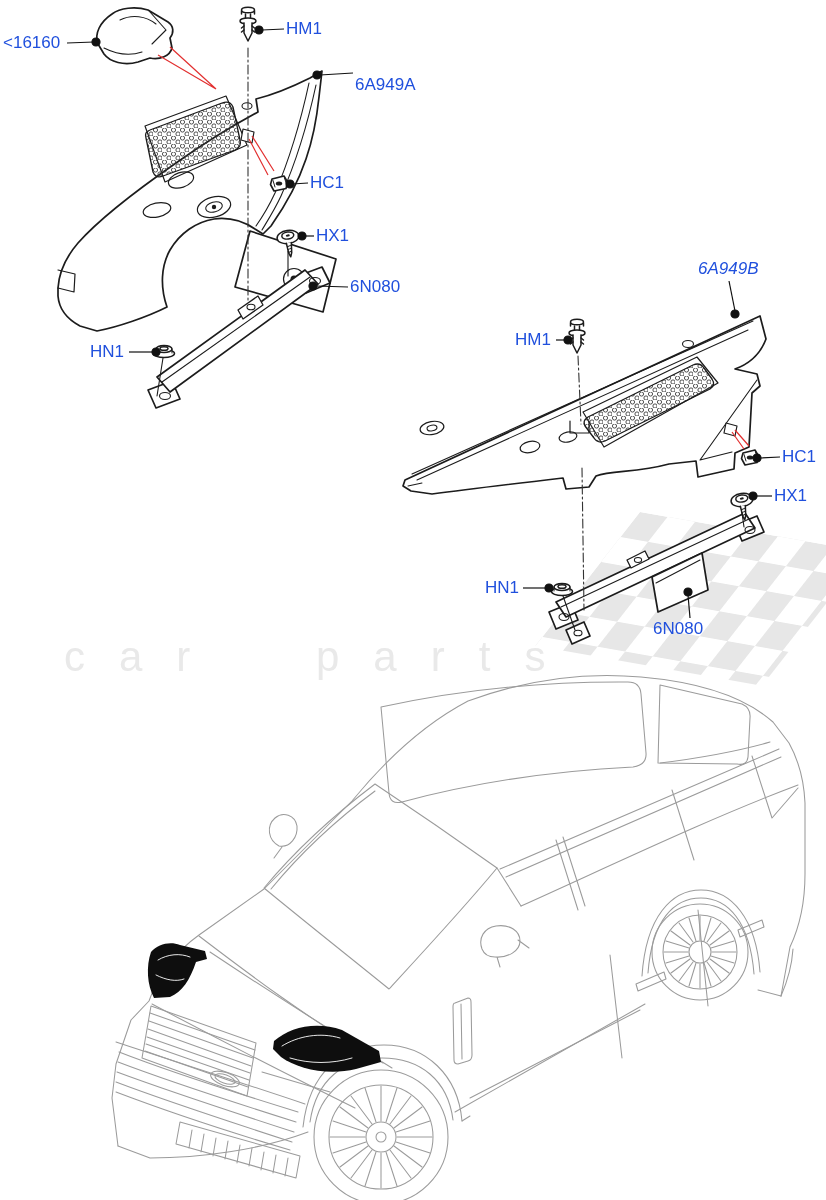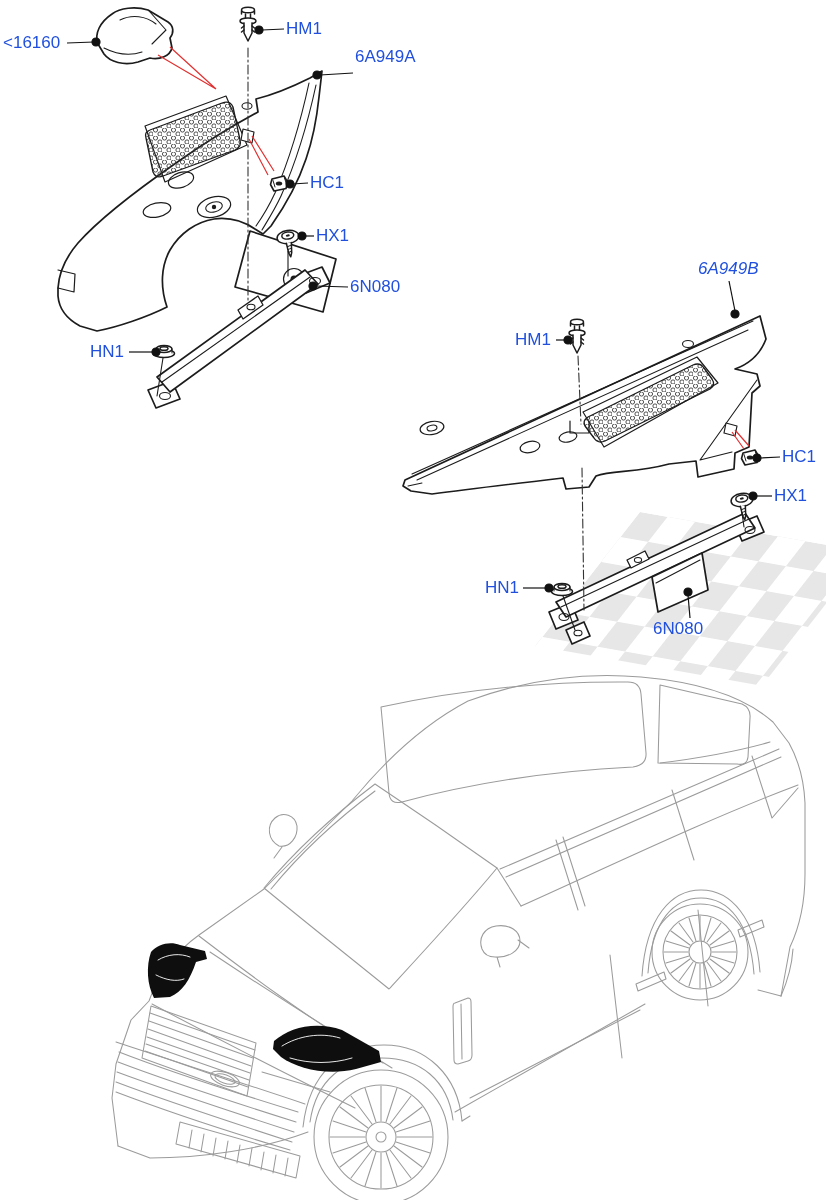--- a/index.html
+++ b/index.html
@@ -12,20 +12,21 @@
   #diagram-svg{position:absolute;left:0;top:0;z-index:2;}
   #callouts{position:absolute;left:0;top:0;width:756px;height:1200px;z-index:3;pointer-events:none;}
   .callout{position:absolute;color:#2050dd;font-size:17px;line-height:18px;
            font-family:"Liberation Sans", sans-serif;white-space:nowrap;pointer-events:auto;cursor:pointer;}
 </style>
 </head>
 <body>
 
 <div id="stage">
 
+  <div id="wm-tagline">car parts</div>
 
   <svg id="diagram-svg" width="826" height="1200" viewBox="0 0 826 1200">
     <defs>
       <pattern id="chk" width="56" height="56" patternUnits="userSpaceOnUse">
         <rect width="28" height="28" fill="#e4e4e4"></rect>
         <rect x="28" y="28" width="28" height="28" fill="#e4e4e4"></rect>
       </pattern>
       <pattern id="mesh" width="9" height="8" patternUnits="userSpaceOnUse">
         <circle cx="2.5" cy="2" r="2.1" fill="none" stroke="#3a3a3a" stroke-width="0.9"></circle>
         <circle cx="7" cy="6" r="2.1" fill="none" stroke="#3a3a3a" stroke-width="0.9"></circle>
@@ -304,21 +305,21 @@
     <g stroke="#e23030" stroke-width="1.2" fill="none">
       <path d="M 158,55 L 216,89 M 170,47 L 216,89"></path>
       <path d="M 268,175 L 249,139 M 274,171 L 252,136"></path>
       <path d="M 744,449 L 732,432 M 749,446 L 735,430"></path>
     </g>
   </svg>
 
   <div id="callouts">
       <div class="callout" style="left: 3px; top: 34px;">&lt;16160</div>
       <div class="callout" style="left: 286px; top: 20px;">HM1</div>
-      <div class="callout" style="left: 355px; top: 48px;">6A949A</div>
+      <div class="callout" style="left: 355px; top: 76px;">6A949A</div>
       <div class="callout" style="left: 310px; top: 174px;">HC1</div>
       <div class="callout" style="left: 316px; top: 227px;">HX1</div>
       <div class="callout" style="left: 350px; top: 278px;">6N080</div>
       <div class="callout" style="left: 90px; top: 343px;">HN1</div>
       <div class="callout" style="left: 698px; top: 260px; font-style: italic;">6A949B</div>
       <div class="callout" style="left: 515px; top: 331px;">HM1</div>
       <div class="callout" style="left: 782px; top: 448px;">HC1</div>
       <div class="callout" style="left: 774px; top: 487px;">HX1</div>
       <div class="callout" style="left: 485px; top: 579px;">HN1</div>
       <div class="callout" style="left: 653px; top: 620px;">6N080</div>

